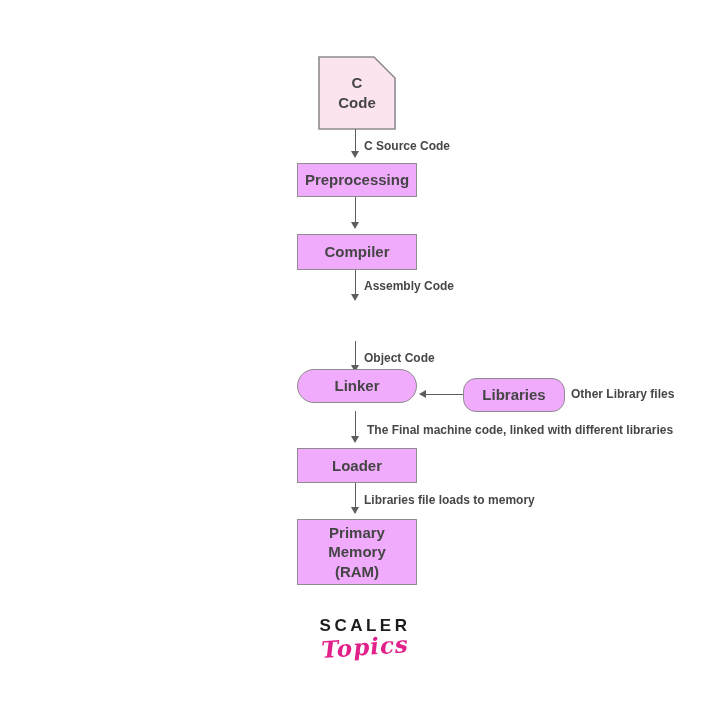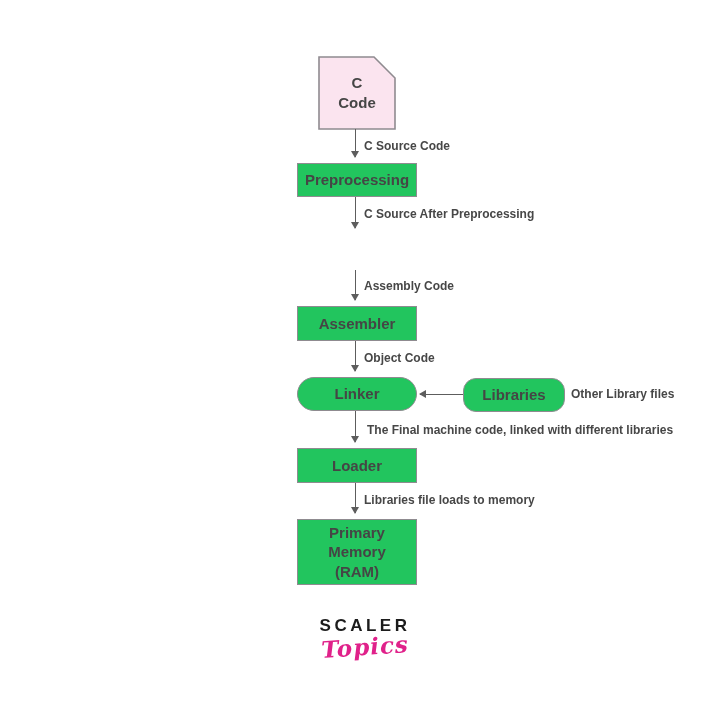--- a/index.html
+++ b/index.html
@@ -3,28 +3,28 @@
 <meta charset="utf-8">
 <style>
   html,body{margin:0;padding:0;background:#ffffff;}
   .canvas{
     position:relative;width:720px;height:708px;background:#ffffff;overflow:hidden;
     font-family:"Liberation Sans",sans-serif;
   }
   
   .node{
     position:absolute;left:297px;width:120px;height:34px;
-    background:#22c55e;border:1.5px solid #8f8b90;box-sizing:border-box;
+    background:#f0abfc;border:1.5px solid #8f8b90;box-sizing:border-box;
     display:flex;align-items:center;justify-content:center;flex-direction:column;
     color:#454545;font-size:15px;font-weight:600;text-align:left;line-height:1.3;
   }
   .node-preprocessing{top:163px;}
   .node-compiler{top:234px;height:36px;}
   .node-assembler{top:306px;height:35px;}
-  .node-linker{top:377px;border-radius:17px;}
+  .node-linker{top:369px;border-radius:17px;}
   .node-libraries{left:463px;top:378px;width:102px;border-radius:13px;}
   .node-loader{top:448px;height:35px;}
   .node-primary-memory{top:519px;height:66px;}
   
   .doc-shape{position:absolute;left:318px;top:56px;width:78px;height:74px;}
   .doc-shape svg{position:absolute;left:0;top:0;}
   .doc-label{
     position:absolute;left:0;top:0;width:100%;height:100%;
     display:flex;flex-direction:column;align-items:center;justify-content:center;
     color:#454545;font-size:15px;font-weight:600;line-height:1.35;
@@ -92,40 +92,39 @@
   <div class="arrow-v a3"></div>
   <div class="arrow-v a4"></div>
   <div class="arrow-v a5"></div>
   <div class="arrow-v a6"></div>
 
   <div class="arrow-h"></div>
 
   <div class="node node-preprocessing">
     <span>Preprocessing</span>
   </div>
-  <div class="node node-assembler">
-    <span>Assembler</span>
+  <div class="node node-compiler">
+    <span>Compiler</span>
   </div>
   <div class="node node-linker">
     <span>Linker</span>
   </div>
   <div class="node node-libraries">
     <span>Libraries</span>
   </div>
   <div class="node node-primary-memory">
     <span>Primary</span>
     <span>Memory</span>
     <span>(RAM)</span>
   </div>
   <div class="node node-loader">
     <span>Loader</span>
   </div>
 
   <div class="edge-label el1">C Source Code</div>
-  <div class="edge-label el2">C Source After Preprocessing</div>
   <div class="edge-label el3">Assembly Code</div>
   <div class="edge-label el4">Object Code</div>
   <div class="edge-label el5">Other Library files</div>
   <div class="edge-label el6">The Final machine code, linked with different libraries</div>
   <div class="edge-label el7">Libraries file loads to memory</div>
 
   <div class="logo">
     <div class="logo-scaler">SCALER</div>
     <div class="logo-topics">Topics</div>
   </div>

